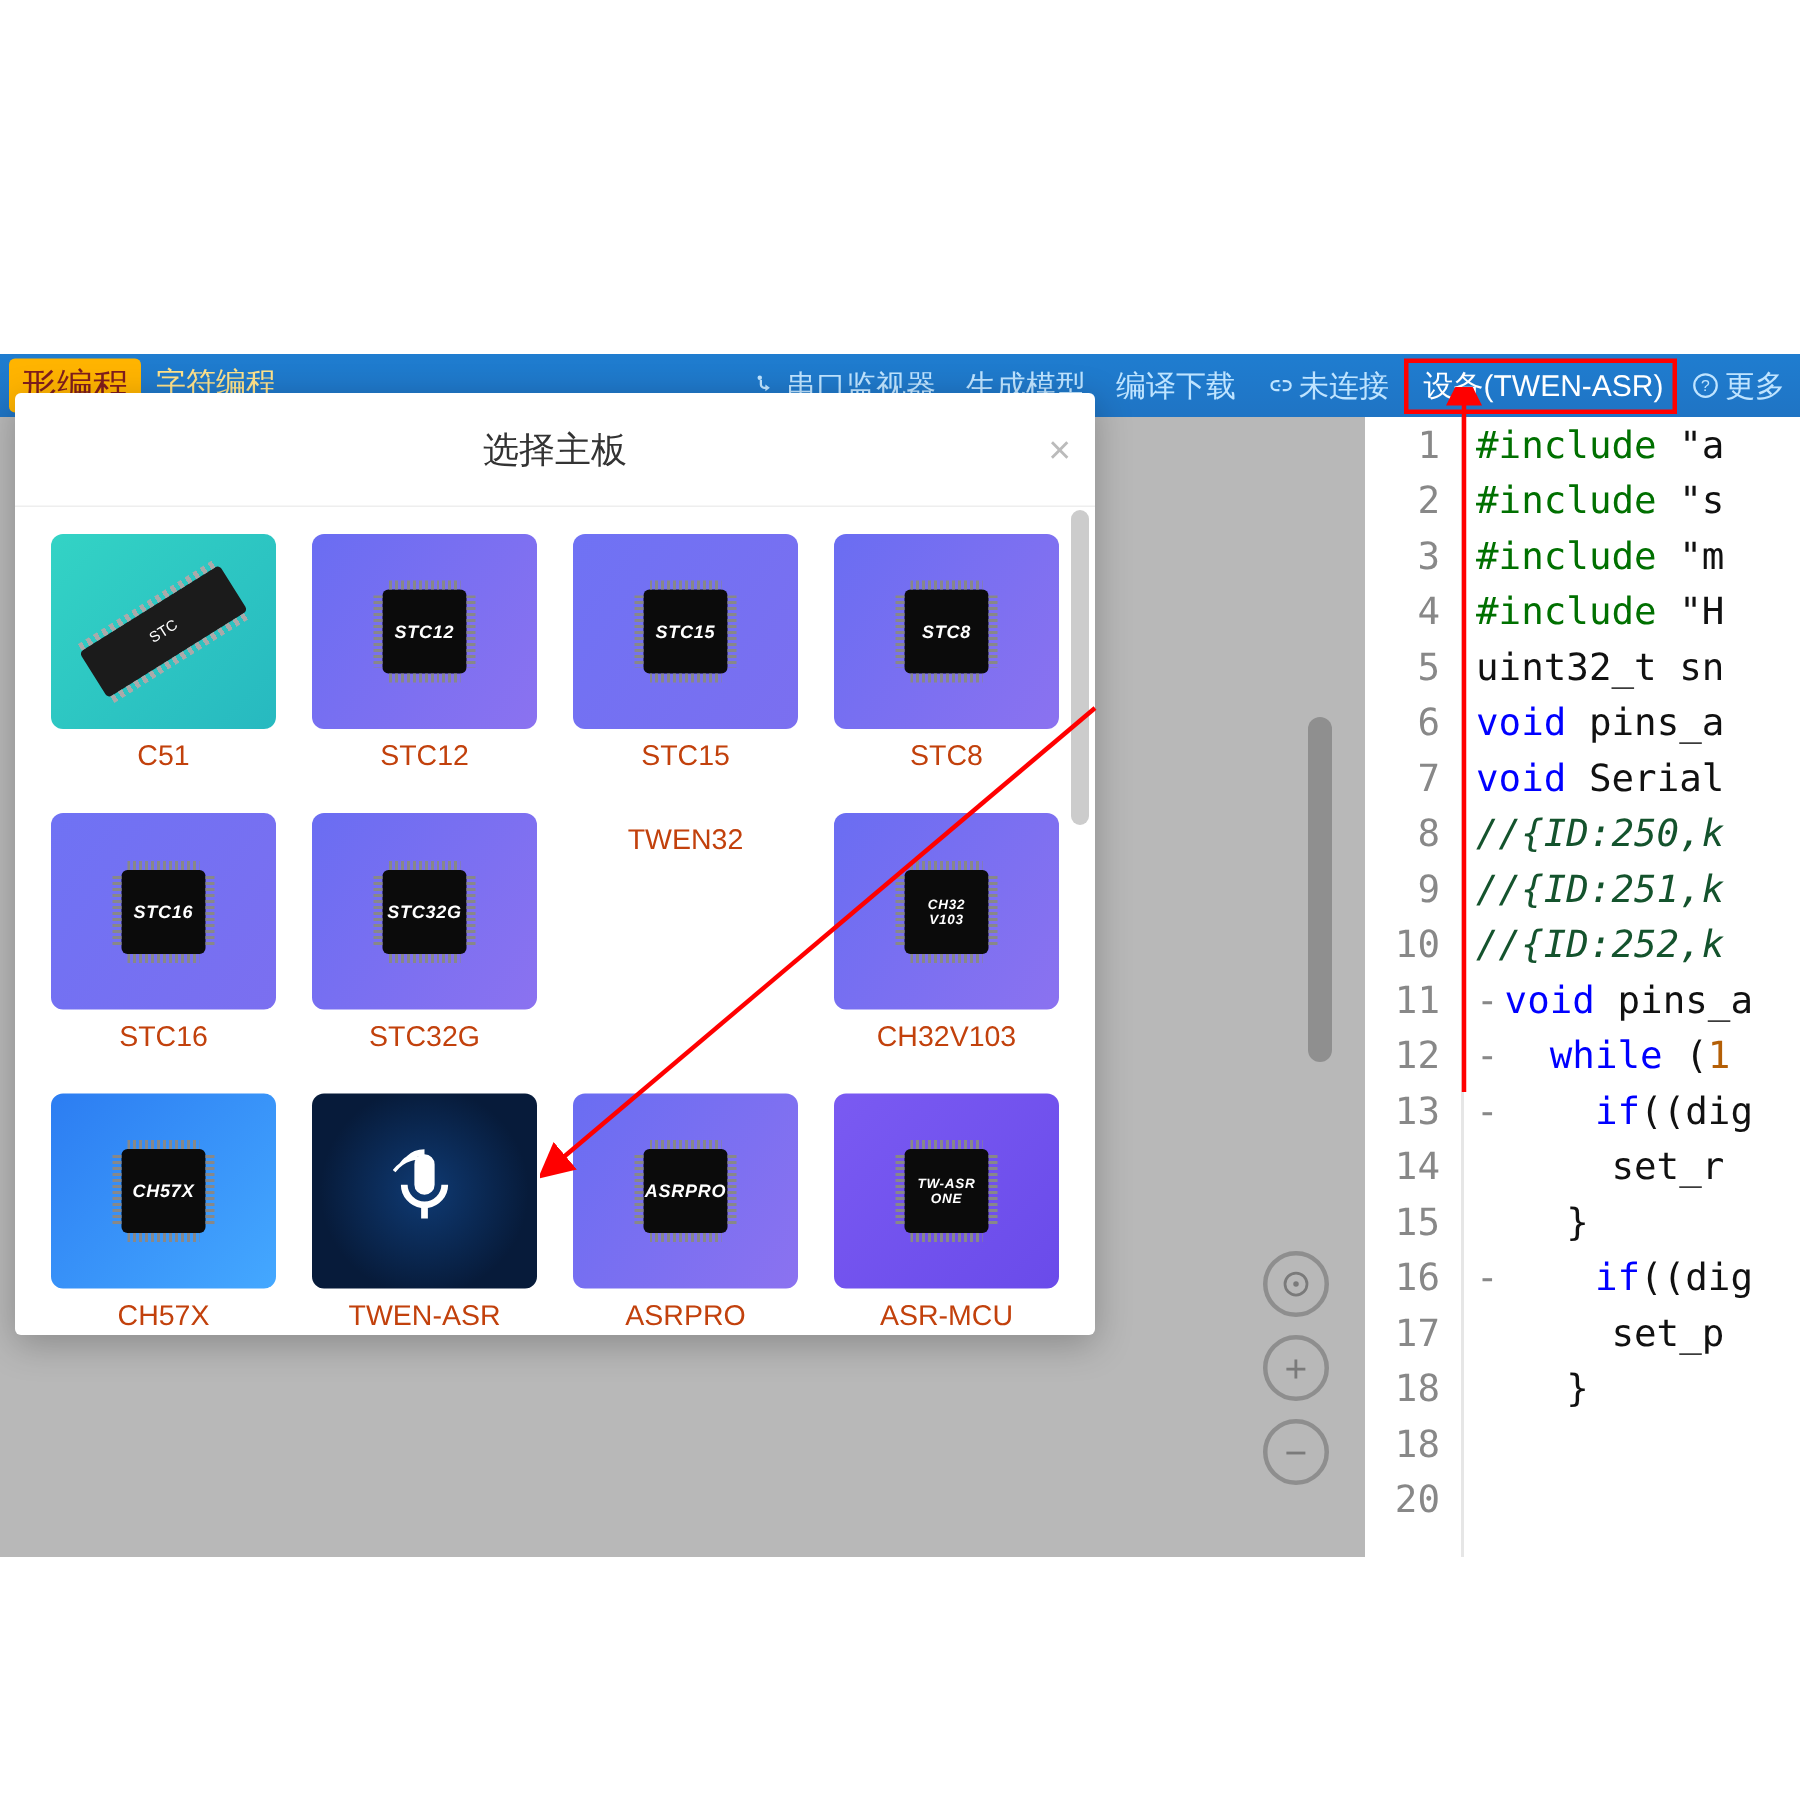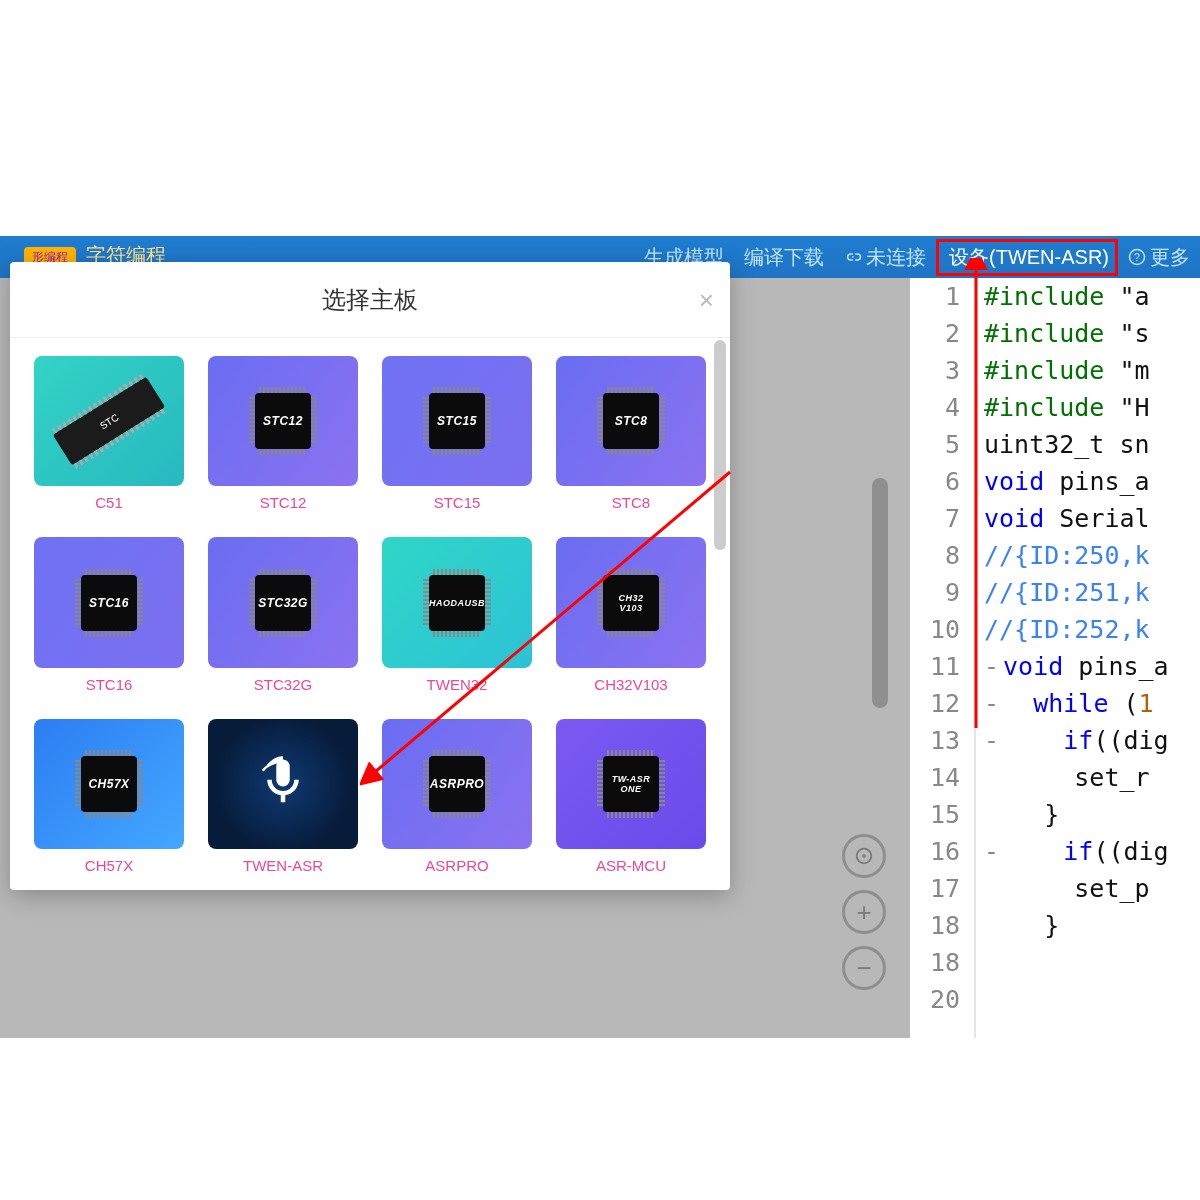--- a/index.html
+++ b/index.html
@@ -34,25 +34,25 @@
     background: linear-gradient(#1f7dd0, #1f74c4);
     display: flex;
     align-items: center;
     color: #fff;
     font-size: 20px;
     overflow: hidden;
     white-space: nowrap;
   }
   .toolbar .pill {
     background: #ffb400;
-    color: #a21caf;
+    color: #7f1d1d;
     border-radius: 4px;
     padding: 2px 8px;
-    margin-left: 24px;
-    font-size: 12px;
+    margin-left: 6px;
+    font-size: 24px;
   }
   .toolbar .spacer { flex: 1; }
   .toolbar .item {
     display: inline-flex;
     align-items: center;
     gap: 4px;
     padding: 0 10px;
     height: 100%;
     color: #bfe4ff;
     cursor: pointer;
@@ -110,21 +110,21 @@
     user-select: none;
   }
   .gut-sep {
     width: 2px;
     background: #e6e6e6;
   }
   .code-lines { padding-left: 8px; white-space: nowrap; overflow:hidden; }
   .tok-pp   { color: #007000; margin-top: 24px; }
   .tok-kw   { color: #0000ff; }
   .tok-idt  { color: #111; }
-  .tok-cmt  { color: #3b82f6; }
+  .tok-cmt  { color: #14532d; font-style: italic; }
   .tok-num  { color: #b45f06; }
   .tok-fold { color:#888; margin-right:4px; }
 
   
   .modal-backdrop {
     position: absolute;
     top: 26px;
     left: 10px;
     width: 720px;
     height: 628px;
@@ -173,22 +173,22 @@
     aspect-ratio: 1.15/1;
     border-radius: 8px;
     display:flex;
     align-items:center;
     justify-content:center;
     position:relative;
     overflow:hidden;
   }
   .board-caption {
     margin-top:8px;
-    font-size:15px;
-    color:#ec4899;
+    font-size:19px;
+    color:#c2410c;
   }
   
   .bg-teal   { background: linear-gradient(135deg,#33d3c5,#27b9c0); }
   .bg-violet { background: linear-gradient(125deg,#6a6df2,#8b72f0); }
   .bg-violet2{ background: linear-gradient(125deg,#6f72f4,#7b6ff0); }
   .bg-cyan   { background: linear-gradient(135deg,#30d6c7,#2cc2d6); }
   .bg-blue   { background: linear-gradient(135deg,#2c7df2,#44a8ff); }
   .bg-dark   { background: radial-gradient(circle at 50% 50%, #0f3a73 0%, #071b3a 70%); }
   .bg-purple { background: linear-gradient(135deg,#7a5af2,#6a4bea); }
 
@@ -249,20 +249,26 @@
 
 <div class="app">
 
   <div class="toolbar">
     <span class="pill">形编程</span>
     <span style="width:10px"></span>
     <span style="color:#ffe28a; border-bottom:2px solid #ff0000; padding-bottom:2px;">字符编程</span>
 
     <span class="spacer"></span>
 
+    <span class="item">
+      <svg viewBox="0 0 24 24">
+          <path d="M6 3a2 2 0 100 4 2 2 0 000-4zm0 4v4a4 4 0 004 4h1v2l4-3-4-3v2h-1a2 2 0 01-2-2V7H6z"></path>
+        </svg>
+      <span>串口监视器</span>
+    </span>
     <span class="item">生成模型</span>
     <span class="item">编译下载</span>
     <span class="item">
       <svg viewBox="0 0 24 24">
           <path d="M3.9 12a5 5 0 015-5h3v2h-3a3 3 0 000 6h3v2h-3a5 5 0 01-5-5zm7-1h2v2h-2v-2zm4-4h3a5 5 0 010 10h-3v-2h3a3 3 0 000-6h-3V7z"></path>
         </svg>
       <span>未连接</span>
     </span>
 
     <span class="device-box">
@@ -378,23 +384,20 @@
             </div>
             <div class="board-caption">STC16</div>
           </div>
           <div class="board-item">
             <div class="board-thumb bg-violet">
               <div class="chip"><span class="h-pins-t"></span><span class="h-pins-b"></span>STC32G</div>
             </div>
             <div class="board-caption">STC32G</div>
           </div>
           <div class="board-item">
-            <div class="board-thumb bg-cyan">
-              <div class="chip" style="font-size: 9px;"><span class="h-pins-t"></span><span class="h-pins-b"></span>HAODAUSB</div>
-            </div>
             <div class="board-caption">TWEN32</div>
           </div>
           <div class="board-item">
             <div class="board-thumb bg-violet">
               <div class="chip" style="font-size: 9px;"><span class="h-pins-t"></span><span class="h-pins-b"></span>CH32<br>V103</div>
             </div>
             <div class="board-caption">CH32V103</div>
           </div>
           <div class="board-item">
             <div class="board-thumb bg-blue">

